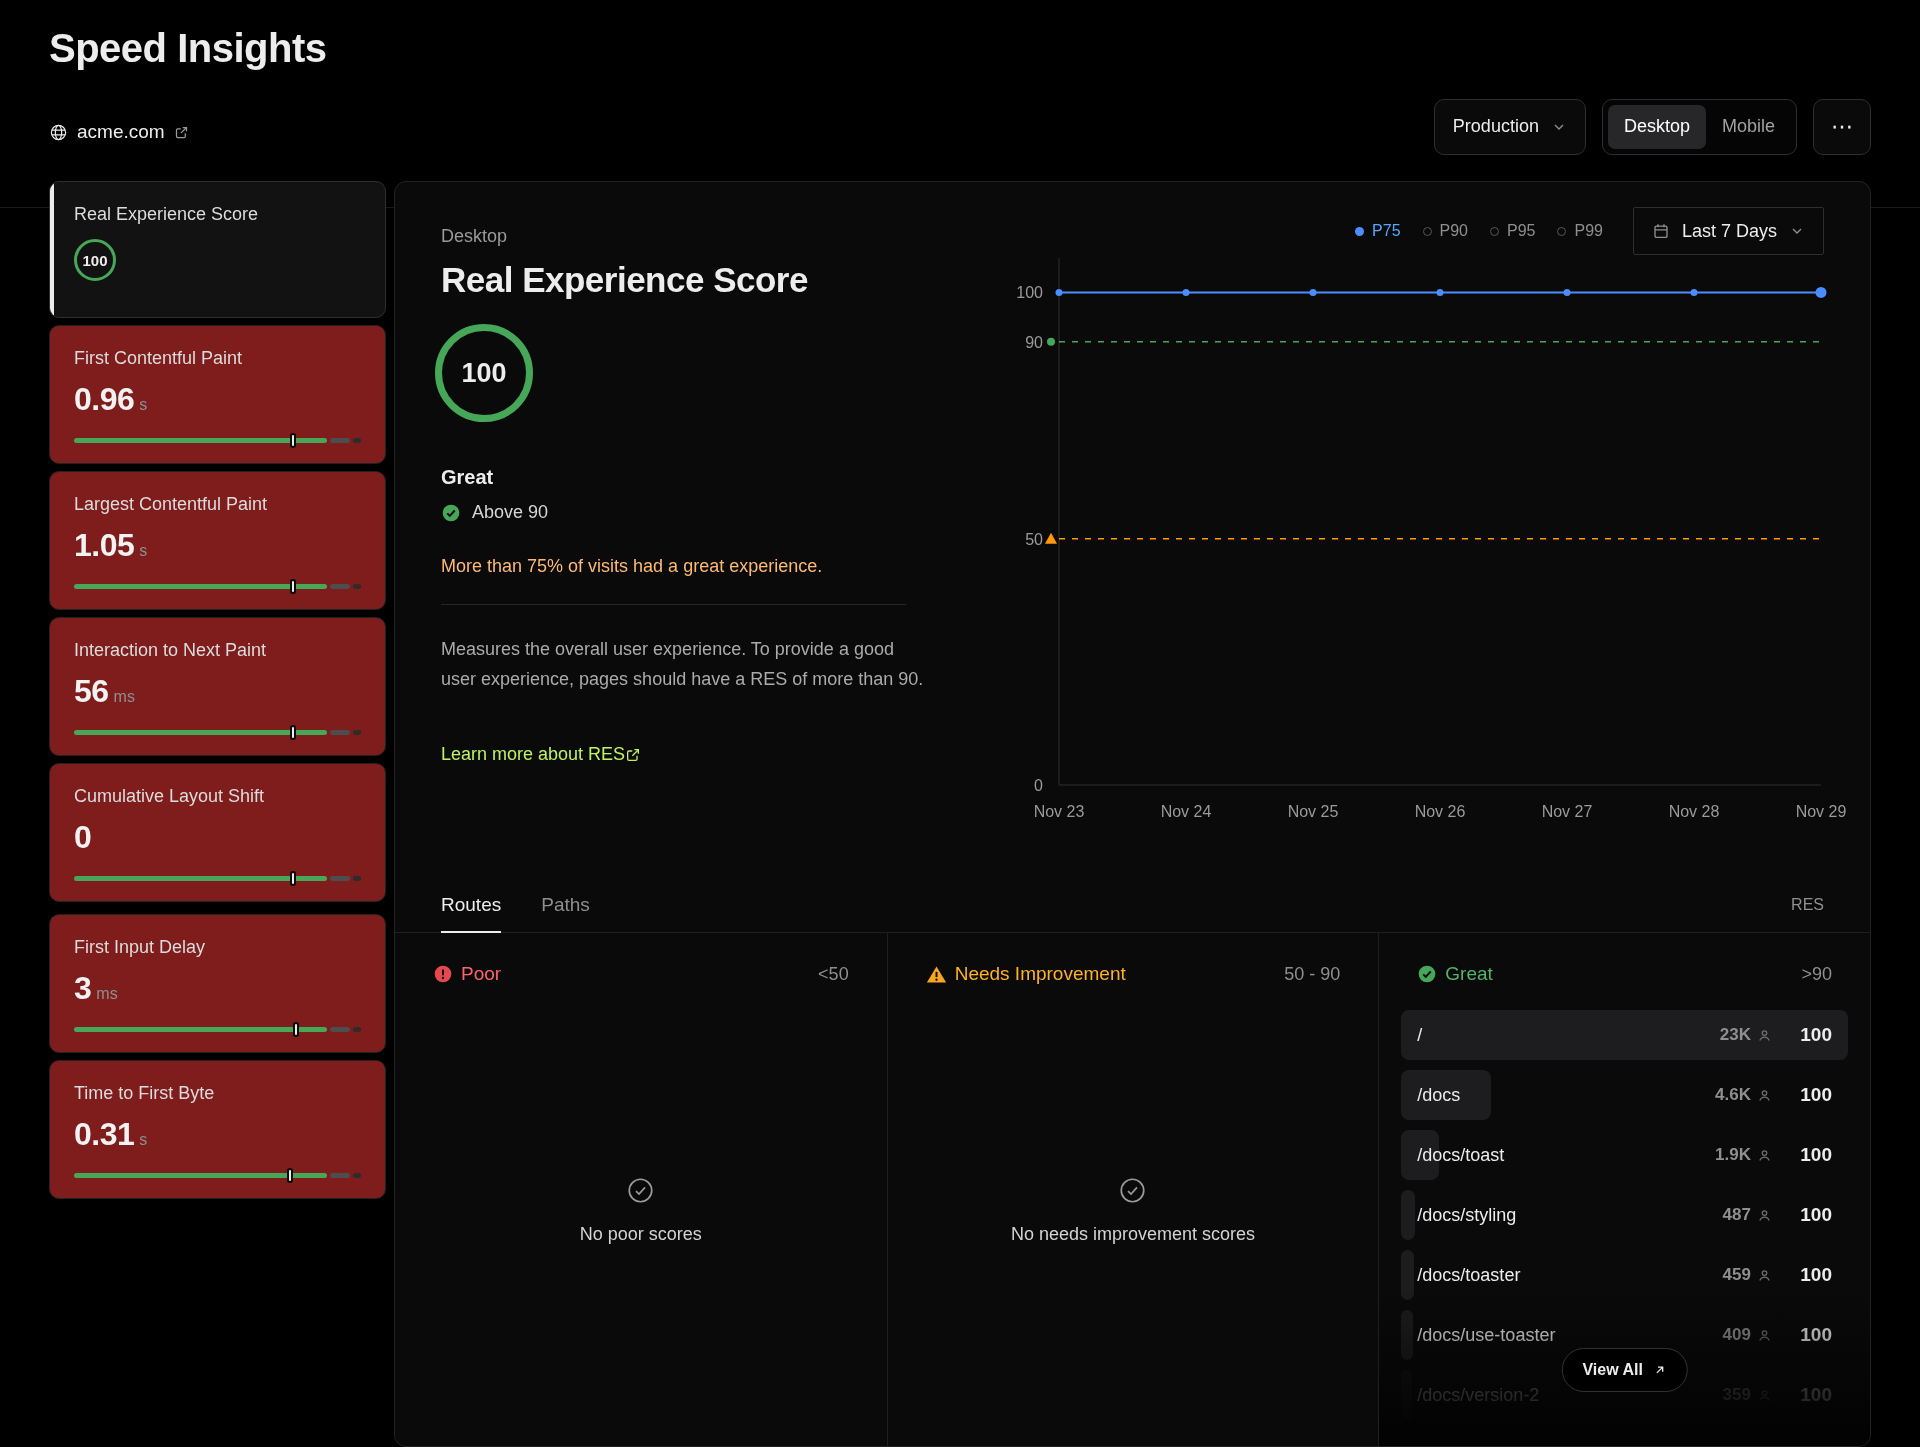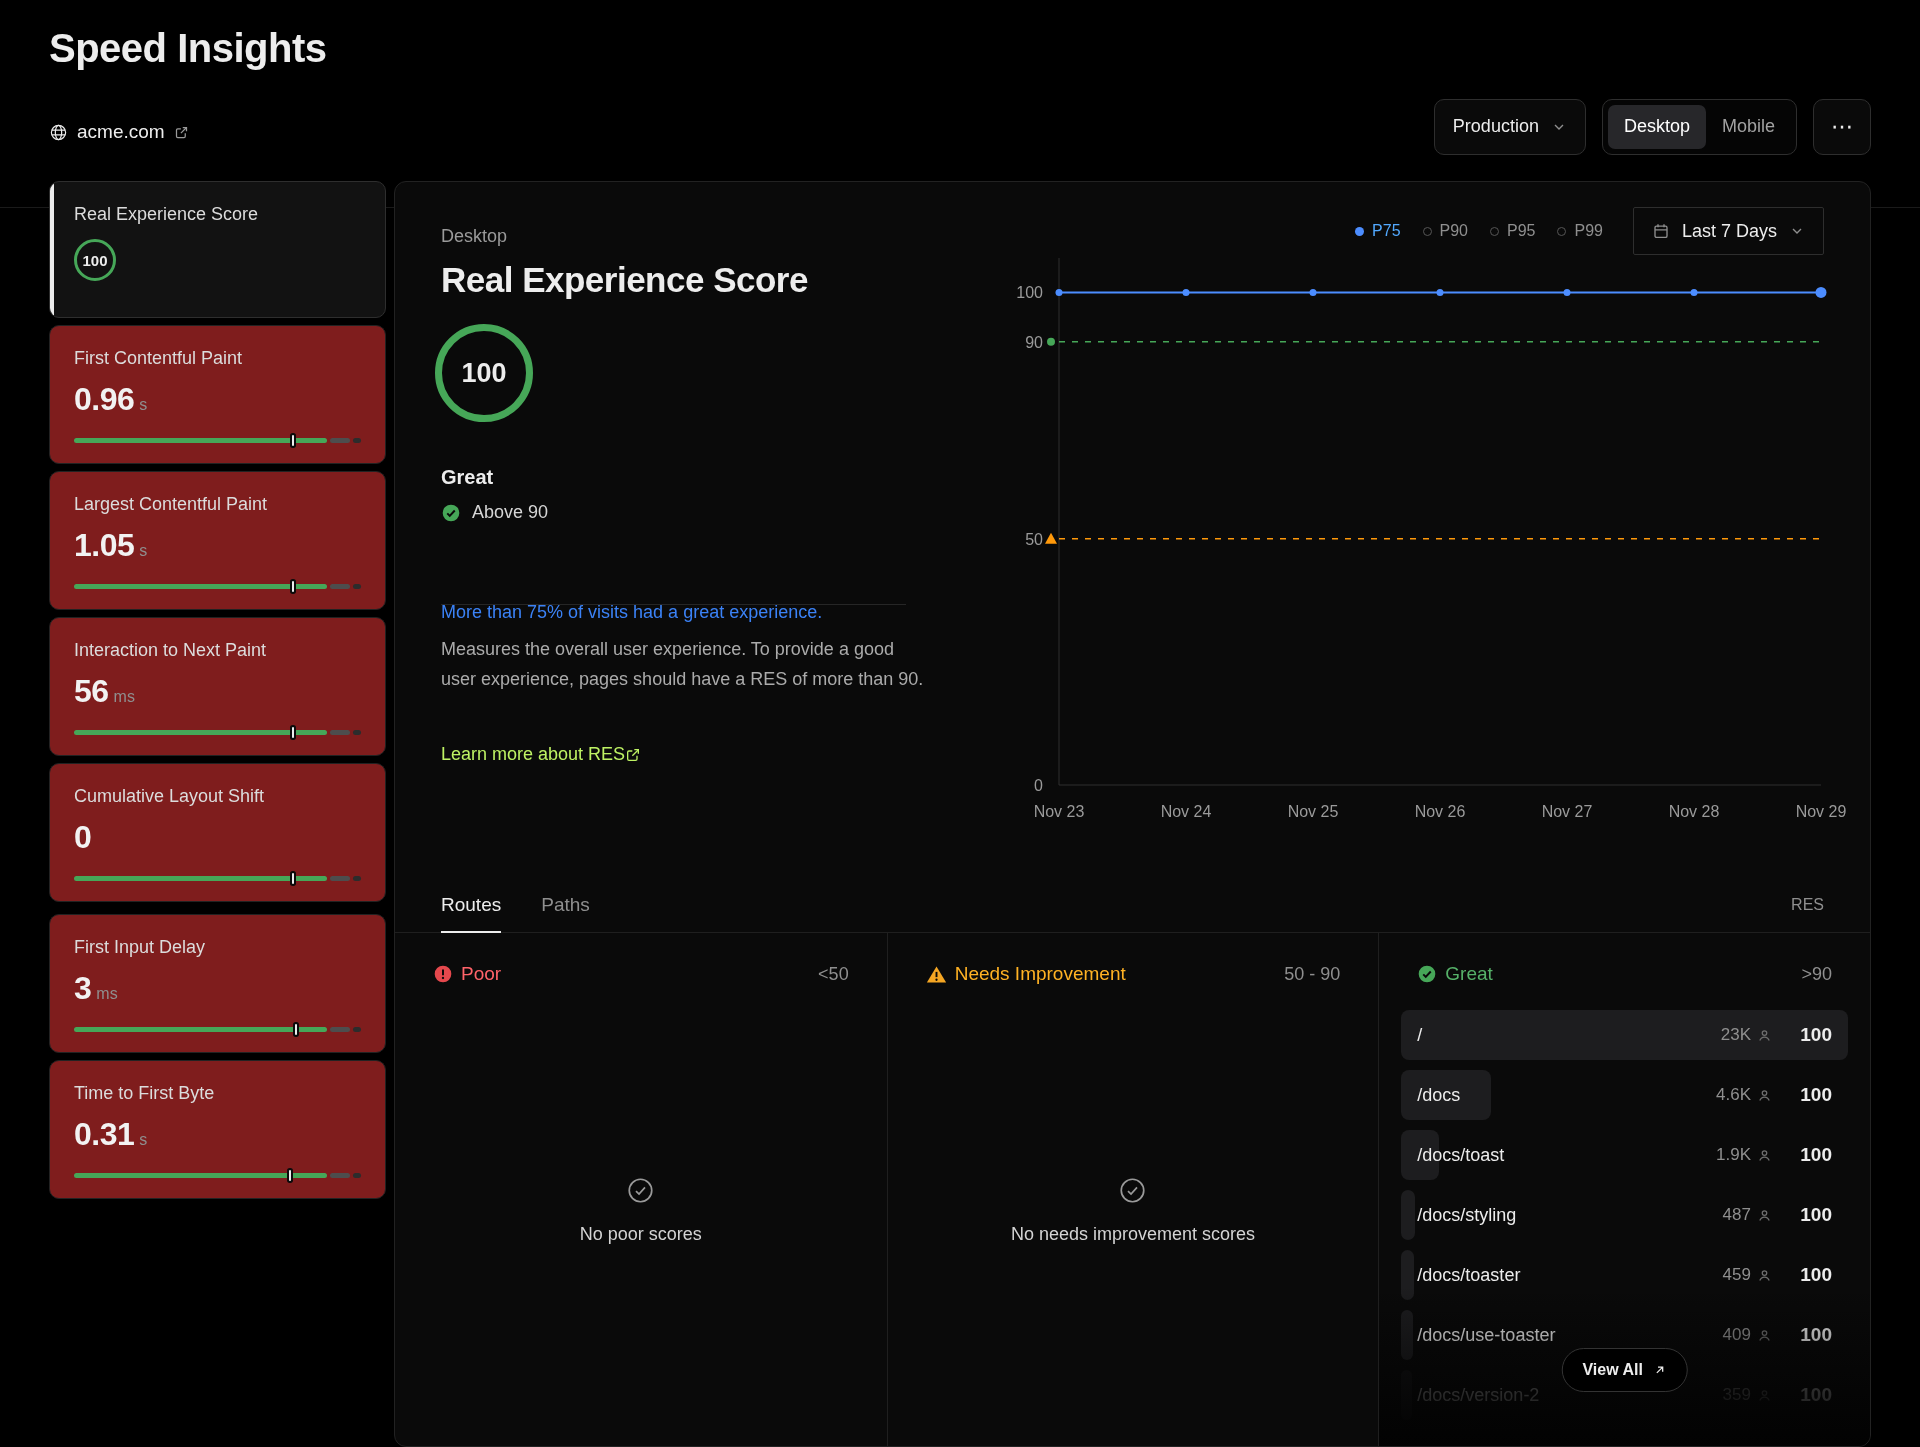--- a/index.html
+++ b/index.html
@@ -54,21 +54,21 @@
   
   .panel {
     position:absolute; left:394px; top:181px; width:1477px; height:1266px;
     background:#0a0a0a; border:1px solid #222; border-radius:12px; z-index:1; overflow:hidden;
   }
   .device-label { position:absolute; left:46px; top:44px; font-size:18px; color:#9a9a9a; }
   .panel-title { position:absolute; left:46px; top:78px; font-size:35px; font-weight:700; letter-spacing:-0.5px; }
   .ring-lg { position:absolute; left:40px; top:142px; width:98px; height:98px; border-radius:50%; border:7px solid #46a758; display:flex; align-items:center; justify-content:center; font-size:27px; font-weight:600; }
   .rating { position:absolute; left:46px; top:284px; font-size:20px; font-weight:700; }
   .threshold { position:absolute; left:46px; top:320px; display:flex; align-items:center; gap:11px; font-size:18px; color:#d6d6d6; }
-  .summary { position:absolute; left:46px; top:374px; font-size:18px; color:#3b82f6;margin-top:46px; }
+  .summary { position:absolute; left:46px; top:374px; font-size:18px; color:#fdba74; }
   .info-divider { position:absolute; left:46px; top:422px; width:465px; border-top:1px solid #262626; }
   .description { position:absolute; left:46px; top:452px; width:485px; font-size:18px; line-height:30px; color:#ababab; }
   .learn-link { position:absolute; left:46px; top:562px; display:flex; align-items:center; gap:0; font-size:18px; color:#bef264; cursor:pointer; }
 
   .chart-header { position:absolute; top:25px; right:46px; display:flex; align-items:center; gap:30px; }
   .legend { display:flex; align-items:center; gap:22px; }
   .legend-item { display:flex; align-items:center; gap:8px; font-size:16px; color:#8f8f8f; cursor:pointer; }
   .legend-item.active { color:#52a9ff; }
   .ldot { width:9px; height:9px; border-radius:50%; }
   .ldot.filled { background:#4c8dff; }
@@ -94,21 +94,21 @@
   .col-range { margin-left:auto; font-size:18px; color:#8f8f8f; }
   .empty { display:flex; flex-direction:column; align-items:center; margin-top:180px; gap:20px; font-size:18px; color:#d4d4d4; }
   .empty svg { color:#9a9a9a; }
 
   .routes { padding:8px 22px 0 22px; display:flex; flex-direction:column; }
   .route-row { position:relative; height:60px; display:flex; align-items:center; padding:0 16px; cursor:pointer; }
   .route-row.faded { opacity:0.45; }
   .route-bar { position:absolute; left:0; top:5px; bottom:5px; background:#1d1d1f; border-radius:8px; }
   .route-path { position:relative; font-size:18px; color:#ededed; z-index:1; }
   .route-right { position:relative; margin-left:auto; display:flex; align-items:center; z-index:1; }
-  .route-count { font-size:17px; color:#8f8f8f; }
+  .route-count { font-size:17px; color:#8f8f8f;font-weight:bold; }
   .visitors-icon { margin-left:6px; color:#6f6f6f; }
   .route-score { margin-left:18px; font-size:19px; font-weight:700; min-width:42px; text-align:right; }
   .col-fade { position:absolute; left:0; right:0; bottom:0; height:160px; background:linear-gradient(180deg, rgba(5,5,5,0), rgba(2,2,2,0.95)); pointer-events:none; z-index:2; }
   .view-all {
     position:absolute; bottom:54px; left:50%; transform:translateX(-50%);
     height:44px; padding:0 20px; border-radius:24px; background:#000; border:1px solid #333;
     display:flex; align-items:center; gap:10px; font-size:16px; font-weight:600; color:#ededed; z-index:3;
   }
 </style>
 </head>

